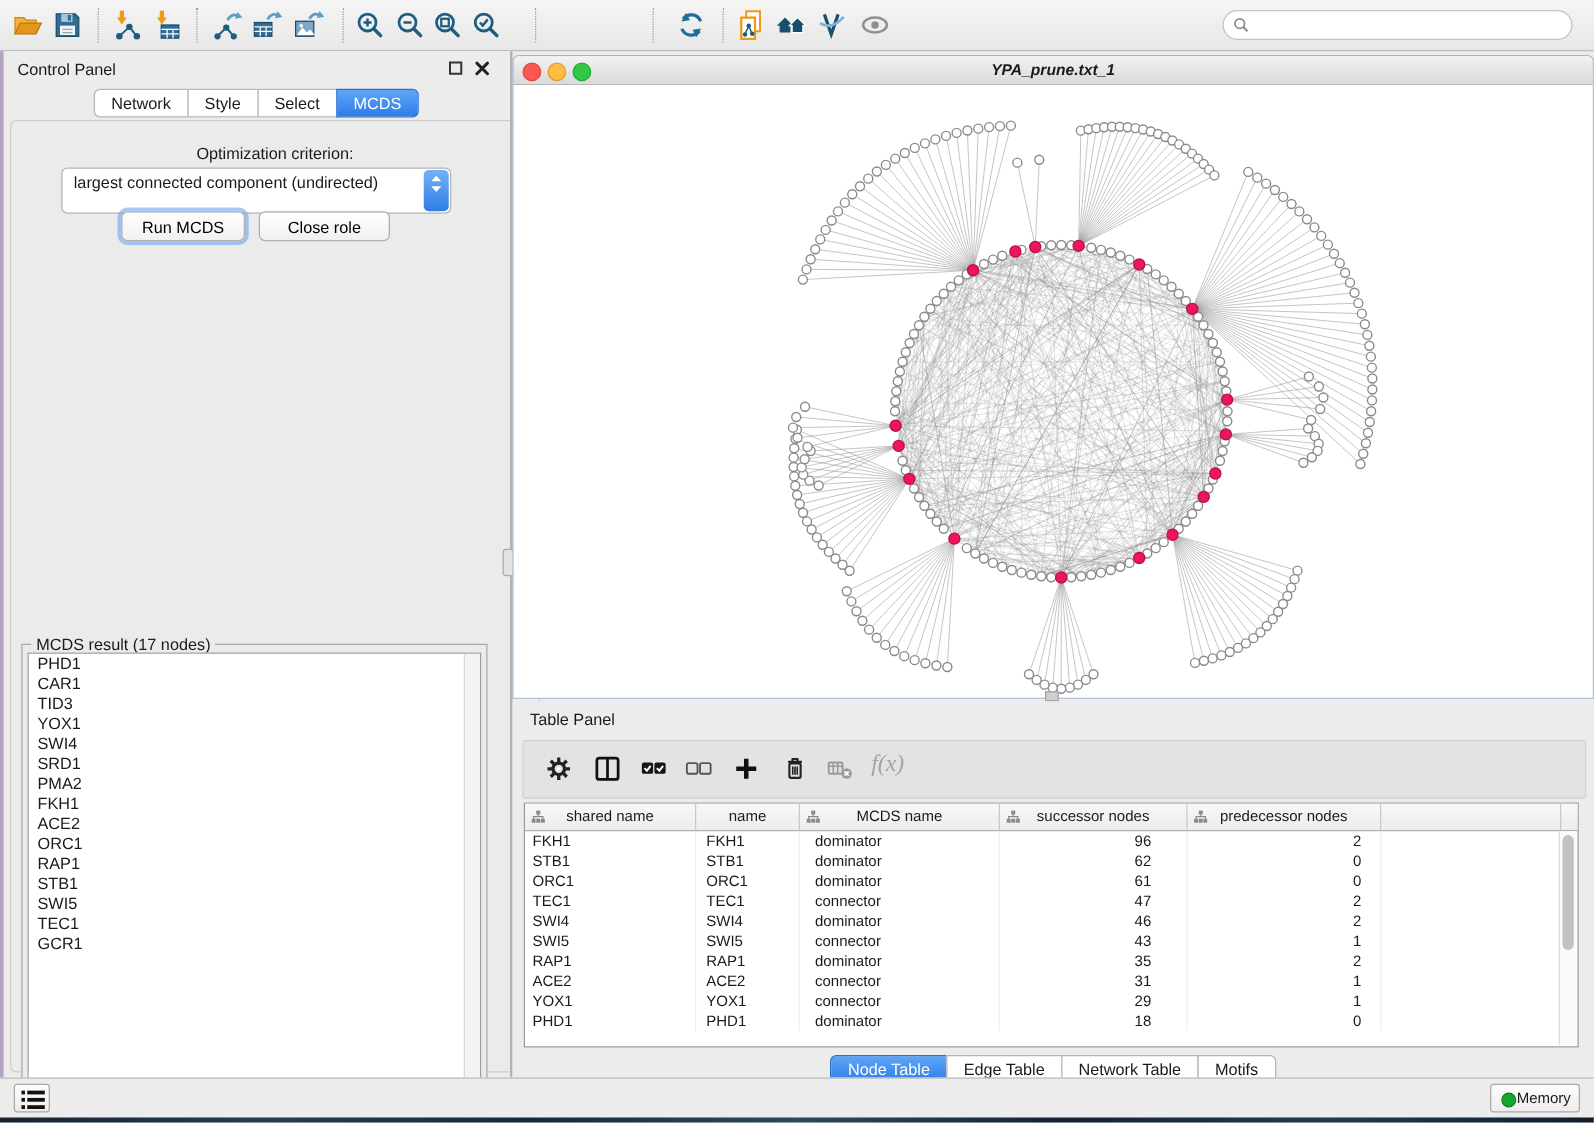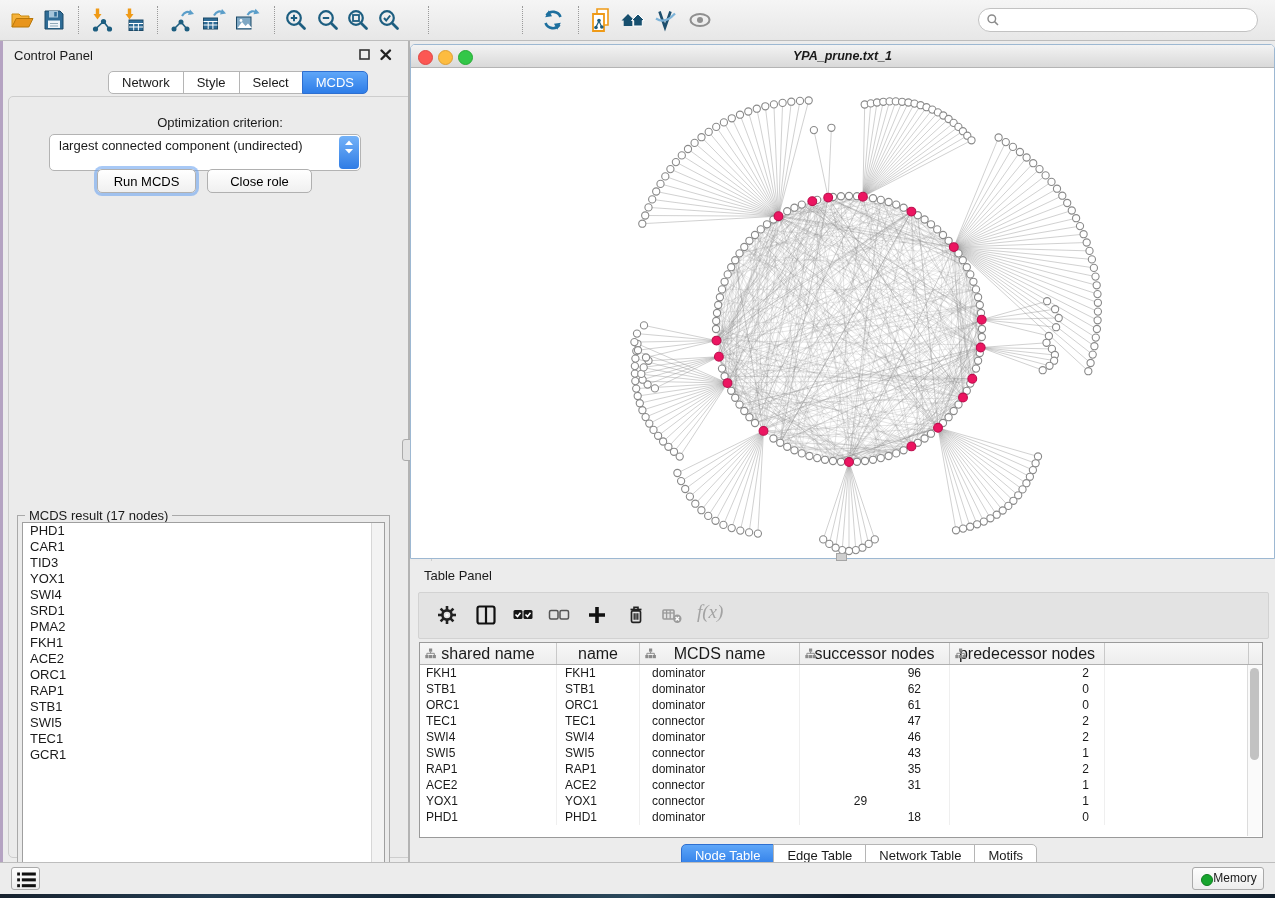--- a/index.html
+++ b/index.html
@@ -20,21 +20,21 @@
 
   
   #desktop-left{left:0;top:41px;width:3px;height:852px;background:#b5a3c2;}
   #desktop-bottom{left:0;top:893px;width:1275px;height:5px;
     background:linear-gradient(90deg,#17222e,#243d52,#16293a,#2c4a5d,#152232,#223a4e,#101d2b);}
 
   
   #control-panel{left:3px;top:41px;width:405px;height:821px;background:#ececec;}
   #cp-title{left:11px;top:7px;font-size:13px;}
   .mini-btn{position:absolute;top:7px;width:14px;height:14px;cursor:pointer;}
-  .seg-tabs{position:absolute;display:flex;margin-left:33px;}
+  .seg-tabs{position:absolute;display:flex;}
   .seg-tab{background:#fff;border:1px solid #b5b5b5;margin-left:-1px;padding:3px 13px;
     font-size:13px;line-height:15px;white-space:nowrap;cursor:pointer;}
   .seg-tab:first-child{border-radius:5px 0 0 5px;margin-left:0;}
   .seg-tab:last-child{border-radius:0 5px 5px 0;}
   .seg-tab.active{background:linear-gradient(#5ea6f8,#2e7de8);border-color:#2e6fd0;color:#fff;}
   #cp-box{left:5px;top:55px;width:390px;height:760px;background:#ebebeb;
     border:1px solid #cdcdcd;border-radius:5px;padding-left:32px;}
   #opt-label{left:0;top:18px;width:100%;text-align:center;font-size:13px;}
   #opt-select{left:40px;top:37px;width:312px;height:37px;background:#fff;border:1px solid #b3b3b3;
     border-radius:5px;font-size:13px;line-height:22px;padding-left:9px;box-sizing:border-box;cursor:default;}
@@ -70,21 +70,21 @@
   
   #table-panel{left:410px;top:561px;width:865px;height:301px;background:#ececec;}
   #tp-title{left:14px;top:7px;font-size:13px;}
   #tp-toolbar{left:8px;top:31px;width:849px;height:45px;background:#e3e3e3;
     border:1px solid #d2d2d2;border-radius:2px;}
   .tpi{position:absolute;top:11px;width:22px;height:22px;cursor:pointer;}
   #fx-label{position:absolute;left:278px;top:8px;font:italic 19px "Liberation Serif",serif;color:#a3a3a3;}
   #node-table{left:9px;top:81px;width:844px;height:196px;background:#fff;border:1px solid #9a9a9a;box-sizing:border-box;}
   #nt-header{display:flex;height:21px;border-bottom:1px solid #b0b0b0;background:linear-gradient(#f7f7f7,#ededed);}
   .nt-hcell{position:relative;box-sizing:border-box;border-right:1px solid #c9c9c9;
-    font-size:16px;line-height:21px;text-align:center;overflow:hidden;white-space:nowrap;}
+    font-size:12px;line-height:21px;text-align:center;overflow:hidden;white-space:nowrap;}
   .nt-hcell .hicon{position:absolute;left:5px;top:5px;}
   .nt-row{display:flex;height:16px;}
   .nt-cell{box-sizing:border-box;border-right:1px solid #efefef;font-size:12px;line-height:16px;
     overflow:hidden;white-space:nowrap;}
   #nt-scroll{position:absolute;right:1px;top:22px;bottom:1px;width:13px;background:#fafafa;border-left:1px solid #dcdcdc;}
   #nt-thumb{position:absolute;left:2px;top:3px;width:9px;height:92px;background:#c2c2c2;border-radius:5px;}
   #tp-tabs-wrap{left:0;top:283px;width:865px;display:flex;justify-content:center;}
 
   
   #status-bar{left:0;top:862px;width:1275px;height:31px;background:#ececec;border-top:1px solid #bdbdbd;}
@@ -1450,21 +1450,21 @@
           <div class="nt-cell" style="width: 83px; text-align: left; padding-left: 8px;">ACE2</div>
           <div class="nt-cell" style="width: 160px; text-align: left; padding-left: 12px;">connector</div>
           <div class="nt-cell" style="width: 150px; text-align: right; padding-right: 28px;">31</div>
           <div class="nt-cell" style="width: 155px; text-align: right; padding-right: 15px;">1</div>
           <div class="nt-cell" style="width: 144px; text-align: left;"></div>
         </div>
         <div class="nt-row">
           <div class="nt-cell" style="width: 137px; text-align: left; padding-left: 6px;">YOX1</div>
           <div class="nt-cell" style="width: 83px; text-align: left; padding-left: 8px;">YOX1</div>
           <div class="nt-cell" style="width: 160px; text-align: left; padding-left: 12px;">connector</div>
-          <div class="nt-cell" style="width: 150px; text-align: center; padding-right: 28px;">29</div>
+          <div class="nt-cell" style="width: 150px; text-align: right; padding-right: 28px;">29</div>
           <div class="nt-cell" style="width: 155px; text-align: right; padding-right: 15px;">1</div>
           <div class="nt-cell" style="width: 144px; text-align: left;"></div>
         </div>
         <div class="nt-row">
           <div class="nt-cell" style="width: 137px; text-align: left; padding-left: 6px;">PHD1</div>
           <div class="nt-cell" style="width: 83px; text-align: left; padding-left: 8px;">PHD1</div>
           <div class="nt-cell" style="width: 160px; text-align: left; padding-left: 12px;">dominator</div>
           <div class="nt-cell" style="width: 150px; text-align: right; padding-right: 28px;">18</div>
           <div class="nt-cell" style="width: 155px; text-align: right; padding-right: 15px;">0</div>
           <div class="nt-cell" style="width: 144px; text-align: left;"></div>

